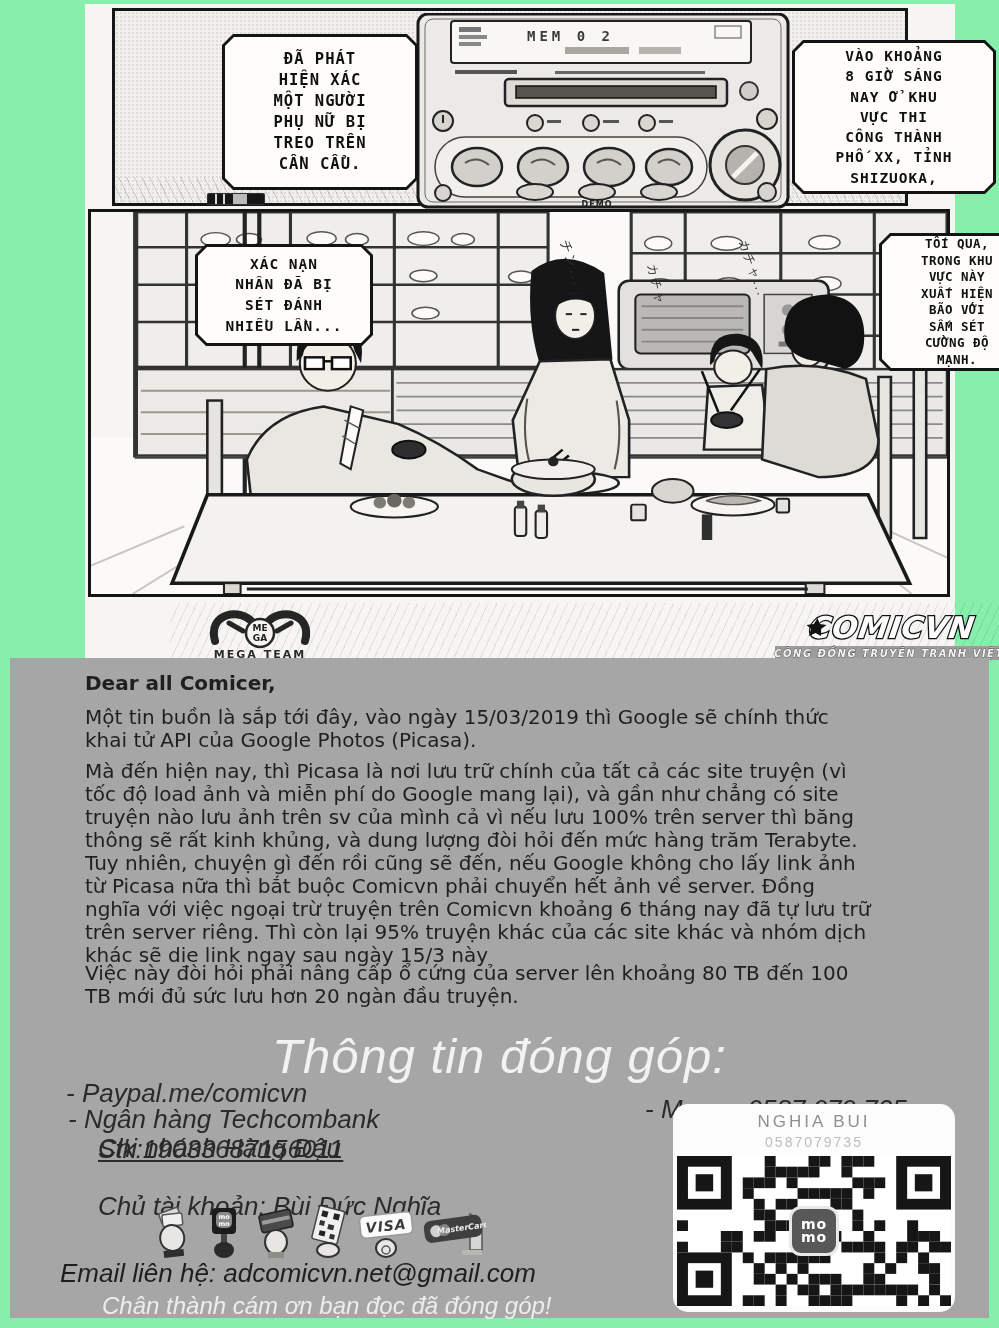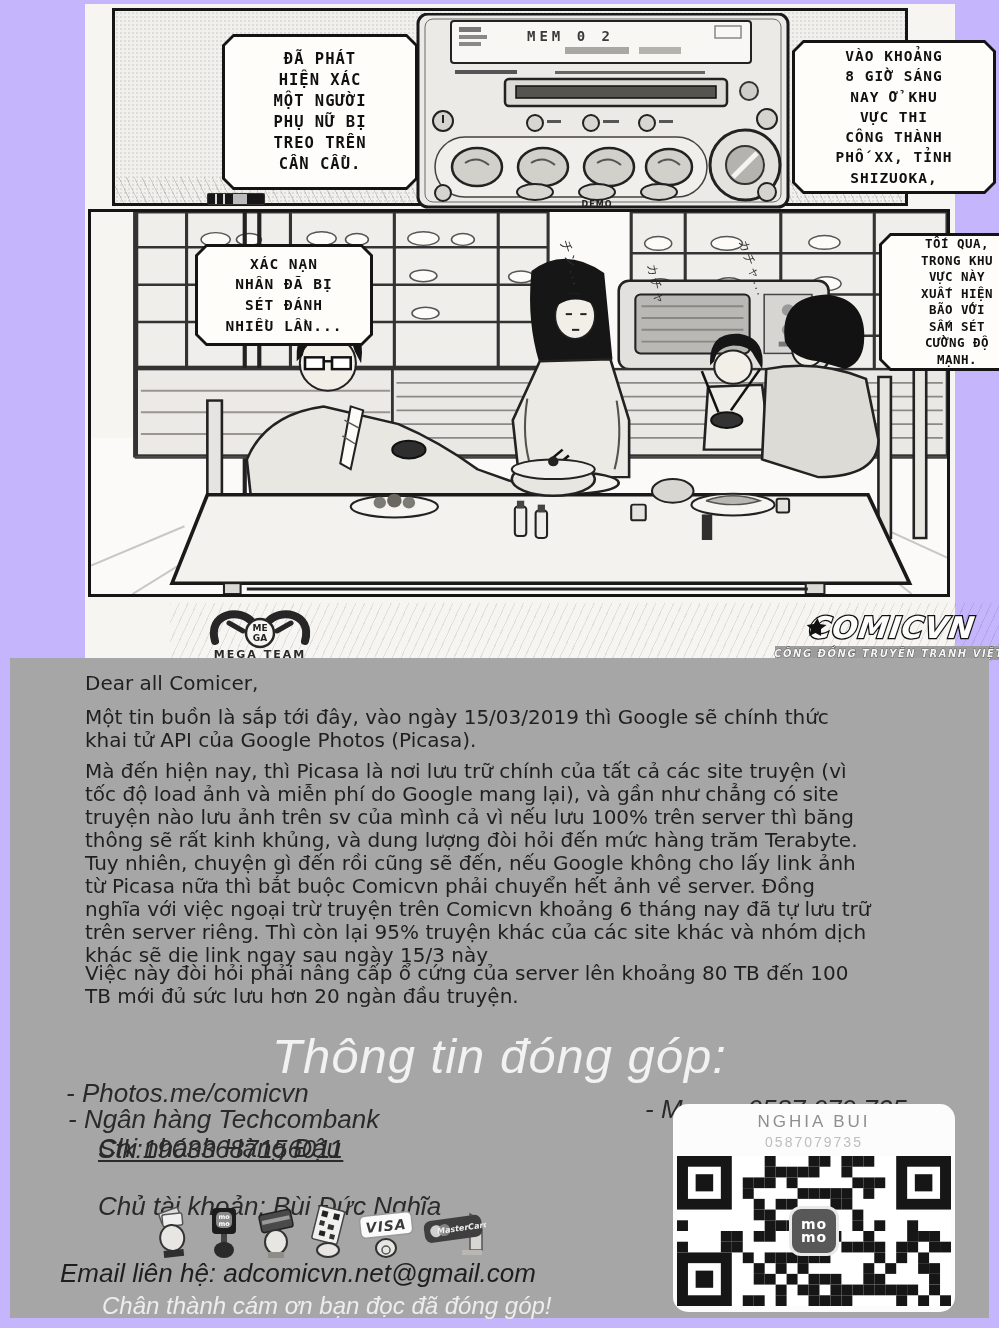--- a/index.html
+++ b/index.html
@@ -1,16 +1,16 @@
 <!DOCTYPE html>
 <html><head>
 <meta charset="utf-8">
 <style>
   html,body{margin:0;padding:0;background:#070707;}
-  #stage{position:relative;width:999px;height:1328px;background:#c4b5fd;overflow:hidden;
+  #stage{position:relative;width:999px;height:1328px;background:#86efac;overflow:hidden;
          font-family:"DejaVu Sans",sans-serif;}
   
   #paper{position:absolute;left:85px;top:4px;width:870px;height:654px;background:#f6f5f1;}
   .panel{position:absolute;border:3px solid #151515;box-sizing:border-box;
          background:#f2f0ec;
          background-image:radial-gradient(rgba(0,0,0,0.08) 1px, transparent 1px);
          background-size:4px 4px;}
   #panel1{left:112px;top:8px;width:796px;height:198px;}
   #panel1 .hatch{position:absolute;left:0;bottom:0;width:100%;height:26px;
       background:repeating-linear-gradient(64deg, rgba(0,0,0,0.14) 0 1px, transparent 1px 7px);}
@@ -39,21 +39,21 @@
   #victor-badge{position:absolute;left:122px;top:189px;width:58px;height:12px;background:#161616;
      border-radius:2px;box-shadow:inset 0 0 0 1px #333;
      background-image:linear-gradient(90deg, transparent 8px,#d8d8d8 8px,#d8d8d8 10px,transparent 10px,
         transparent 16px,#d8d8d8 16px,#d8d8d8 18px,transparent 18px,transparent 26px,#bbb 26px,#bbb 40px,transparent 40px);}
   #credits{position:absolute;left:85px;top:599px;width:870px;height:59px;
      background:repeating-linear-gradient(115deg, rgba(0,0,0,0.09) 0 1px, transparent 1px 8px);}
   
   #graypanel{position:absolute;left:10px;top:658px;width:979px;height:660px;background:#a6a6a6;}
   .para{position:absolute;color:#1f1f1f;font-size:20px;line-height:23px;white-space:pre-line;
         font-family:"DejaVu Sans",sans-serif;}
-  #greeting{left:75px;top:14px;}
+  #greeting{left:75px;top:14px;font-weight:bold;}
   #para1{left:75px;top:48px;}
   #para2{left:75px;top:102px;}
   #para3{left:75px;top:194px;}
   #para4{left:75px;top:304px;}
   #donate-heading{position:absolute;left:0;top:370px;width:100%;text-align:center;
      font-family:"Liberation Sans",sans-serif;font-style:italic;font-size:49px;color:#f2f2f2;
      letter-spacing:1px;}
   .ital{position:absolute;font-family:"Liberation Sans",sans-serif;font-style:italic;color:#2a2a2a;}
   #paypal-line{left:56px;top:420px;font-size:26px;}
   #momo-line{left:635px;top:436px;font-size:26px;}
@@ -398,21 +398,21 @@
 thông sẽ rất kinh khủng, và dung lượng đòi hỏi đến mức hàng trăm Terabyte.</div>
     <div id="para3" class="para">Tuy nhiên, chuyện gì đến rồi cũng sẽ đến, nếu Google không cho lấy link ảnh
 từ Picasa nữa thì bắt buộc Comicvn phải chuyển hết ảnh về server. Đồng
 nghĩa với việc ngoại trừ truyện trên Comicvn khoảng 6 tháng nay đã tự lưu trữ
 trên server riêng. Thì còn lại 95% truyện khác của các site khác và nhóm dịch
 khác sẽ die link ngay sau ngày 15/3 này</div>
     <div id="para4" class="para">Việc này đòi hỏi phải nâng cấp ổ cứng của server lên khoảng 80 TB đến 100
 TB mới đủ sức lưu hơn 20 ngàn đầu truyện.</div>
 
     <div id="donate-heading">Thông tin đóng góp:</div>
-    <div id="paypal-line" class="ital">- Photos.me/comicvn</div>
+    <div id="paypal-line" class="ital">- Paypal.me/comicvn</div>
     <div id="momo-line" class="ital">- Momo: 0587 079 735</div>
     <div id="bank1" class="bankline">- Ngân hàng Techcombank</div>
     <div id="bank2" class="bankline">Chi nhánh Hàng Đậu</div>
     <div id="bank3" class="bankline">Stk:19033687156011</div>
     <div id="bank4" class="bankline">Chủ tài khoản: Bùi Đức Nghĩa</div>
 
     <div id="payrow">
       <svg width="44" height="52" viewBox="0 0 44 52">
         <g transform="rotate(-6 22 30)">
           <rect x="12" y="4" width="20" height="12" rx="2" fill="#dcdcdc" stroke="#555" stroke-width="1.5" transform="rotate(-14 22 10)"></rect>

